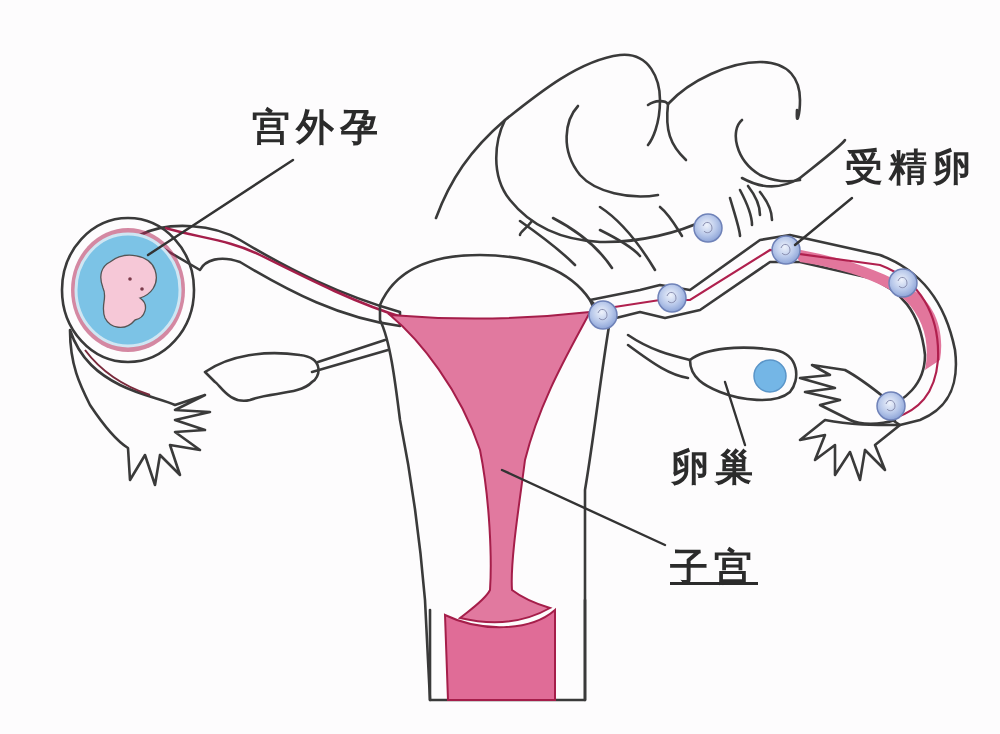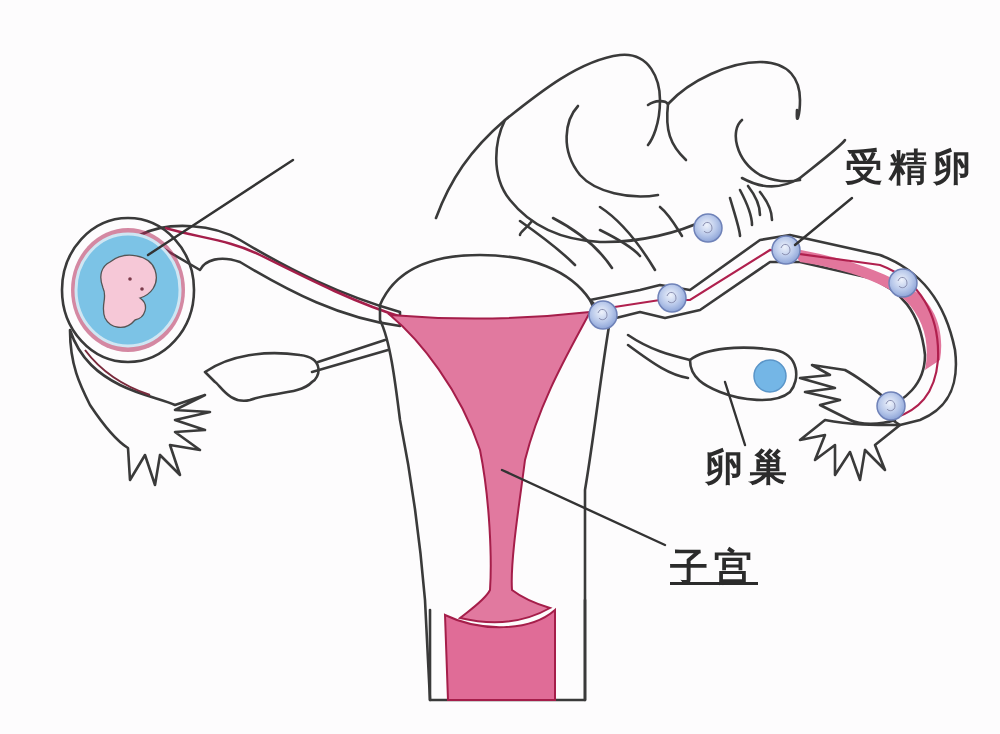--- a/index.html
+++ b/index.html
@@ -135,16 +135,17 @@
     </g>
 
     <g>
       <path class="leader" d="M293 160 L148 255"></path>
       <path class="leader" d="M852 198 L795 245"></path>
       <path class="leader" d="M725 382 L745 445"></path>
       <path class="leader" d="M502 470 L665 545"></path>
     </g>
   </svg>
 
+  <div class="label" style="left:252px; top:108px;">宫外孕</div>
   <div class="label" style="left:845px; top:148px;">受精卵</div>
-  <div class="label" style="left:705px; top:448px;">卵巢</div>
+  <div class="label" style="left:671px; top:448px;">卵巢</div>
   <div class="label" style="left:670px; top:548px;text-decoration:underline;">子宫</div>
 </div>
 
 </body></html>

